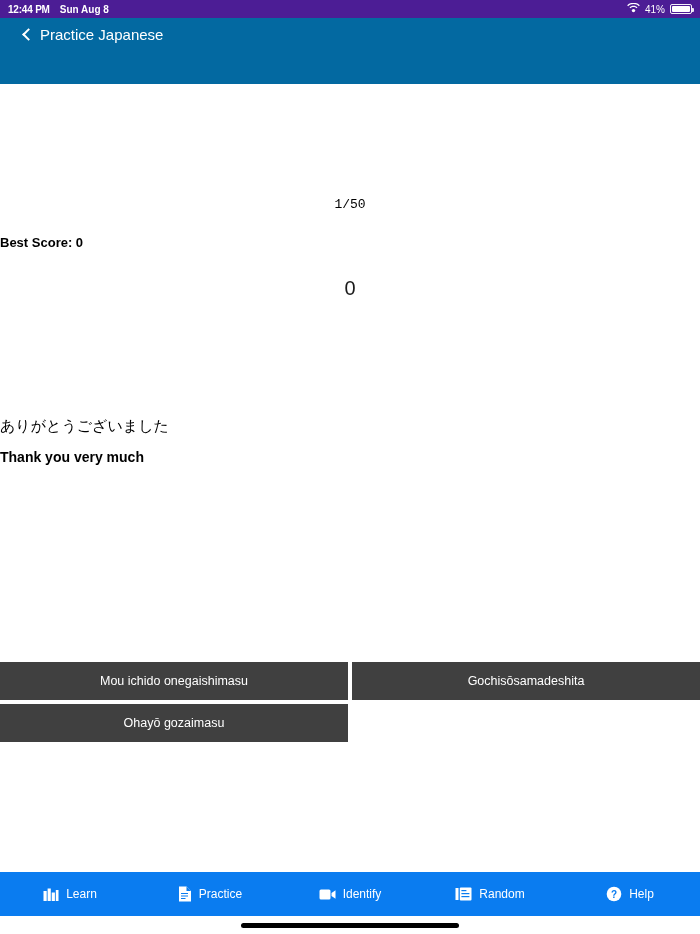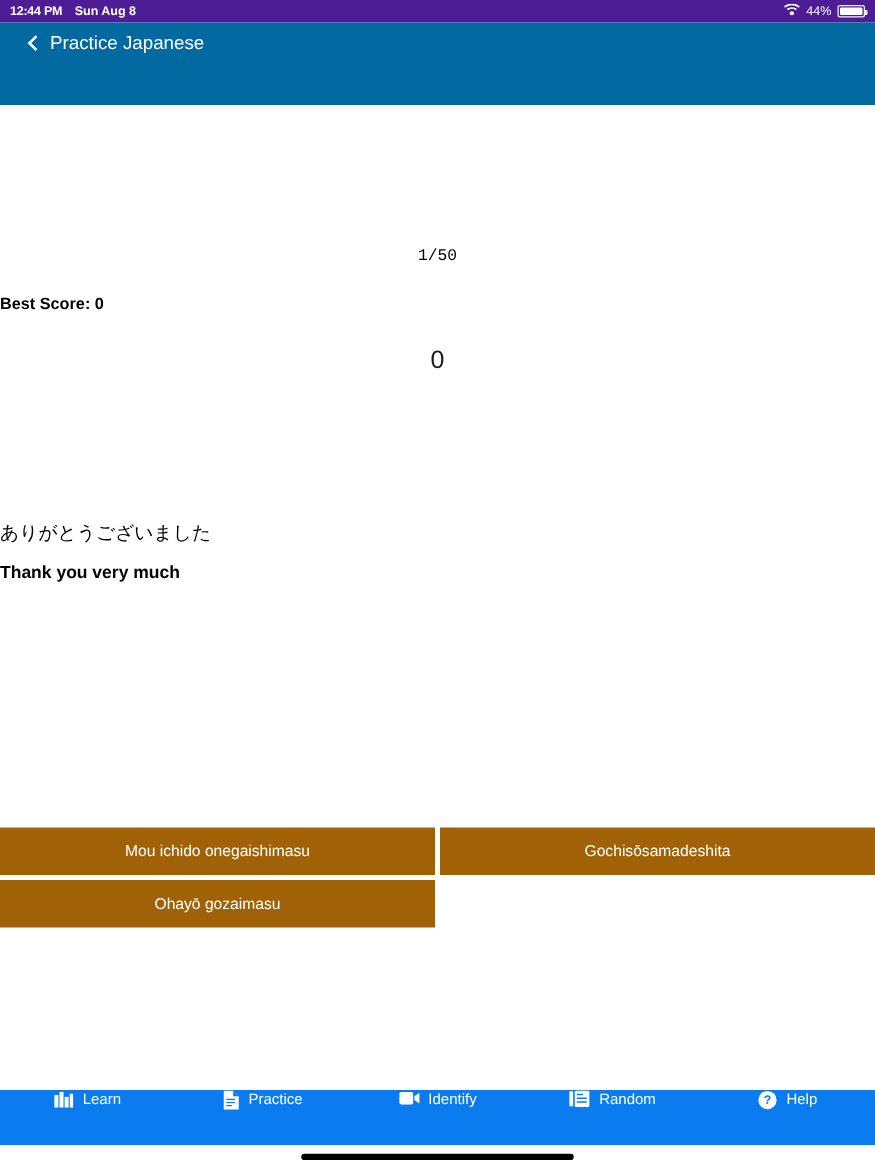--- a/index.html
+++ b/index.html
@@ -137,21 +137,21 @@
   
   .answers {
     position: absolute;
     left: 0; right: 0;
     top: 578px;
     display: grid;
     grid-template-columns: 1fr 1fr;
     gap: 4px 4px;
   }
   .answer-btn {
-    background: #a16207;
+    background: #404040;
     color: #ffffff;
     border: none;
     height: 38px;
     font-size: 12.5px;
     font-family: "Liberation Sans", sans-serif;
     cursor: pointer;
     display: flex;
     align-items: center;
     justify-content: center;
     padding: 0 6px;
@@ -162,21 +162,21 @@
   .tabbar {
     height: 44px;
     background: #0a7cf0;
     display: flex;
     align-items: center;
     flex: 0 0 auto;
   }
   .tab {
     flex: 1 1 0;
     display: flex;
-    align-items: flex-start;
+    align-items: center;
     justify-content: center;
     gap: 7px;
     color: #ffffff;
     font-size: 12px;
     cursor: pointer;
     height: 100%;
   }
   .tab .ico { display: inline-flex; align-items: center; justify-content: center; }
 
   
@@ -205,21 +205,21 @@
       <span class="status-date">Sun Aug 8</span>
     </div>
     <div class="right">
       <span class="wifi-icon">
         <svg width="13" height="10" viewBox="0 0 13 10" aria-hidden="true">
           <path d="M6.5 1.1c2.1 0 4 .8 5.4 2.1l.9-1C11.2.6 9 -.3 6.5-.3S1.8.6.2 2.2l.9 1C2.5 1.9 4.4 1.1 6.5 1.1z" fill="#ffffff"></path>
           <path d="M6.5 4c1.2 0 2.3.5 3.1 1.2l.9-1C9.5 3.3 8.1 2.7 6.5 2.7S3.5 3.3 2.5 4.2l.9 1C4.2 4.5 5.3 4 6.5 4z" fill="#ffffff"></path>
           <circle cx="6.5" cy="7.6" r="1.7" fill="#ffffff"></circle>
         </svg>
       </span>
-      <span class="battery-pct">44%</span>
+      <span class="battery-pct">41%</span>
       <span class="battery-icon">
           <span class="fill"></span>
         </span>
     </div>
   </div>
 
   <div class="navbar">
     <button class="back-btn">
       <span class="chev"></span>
       <span>Practice Japanese</span>

